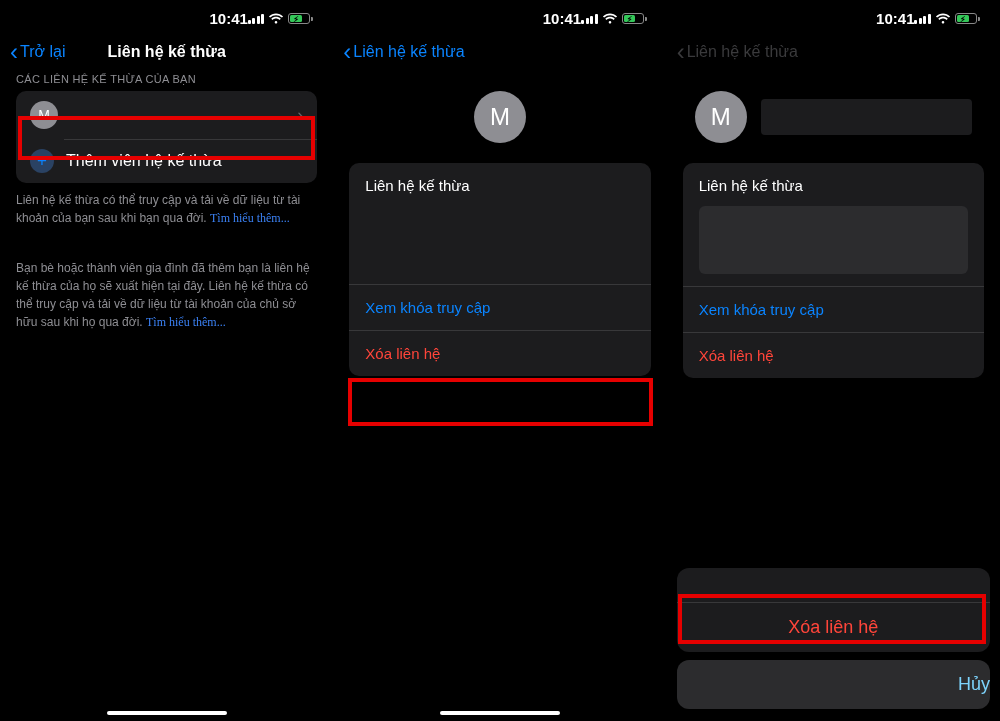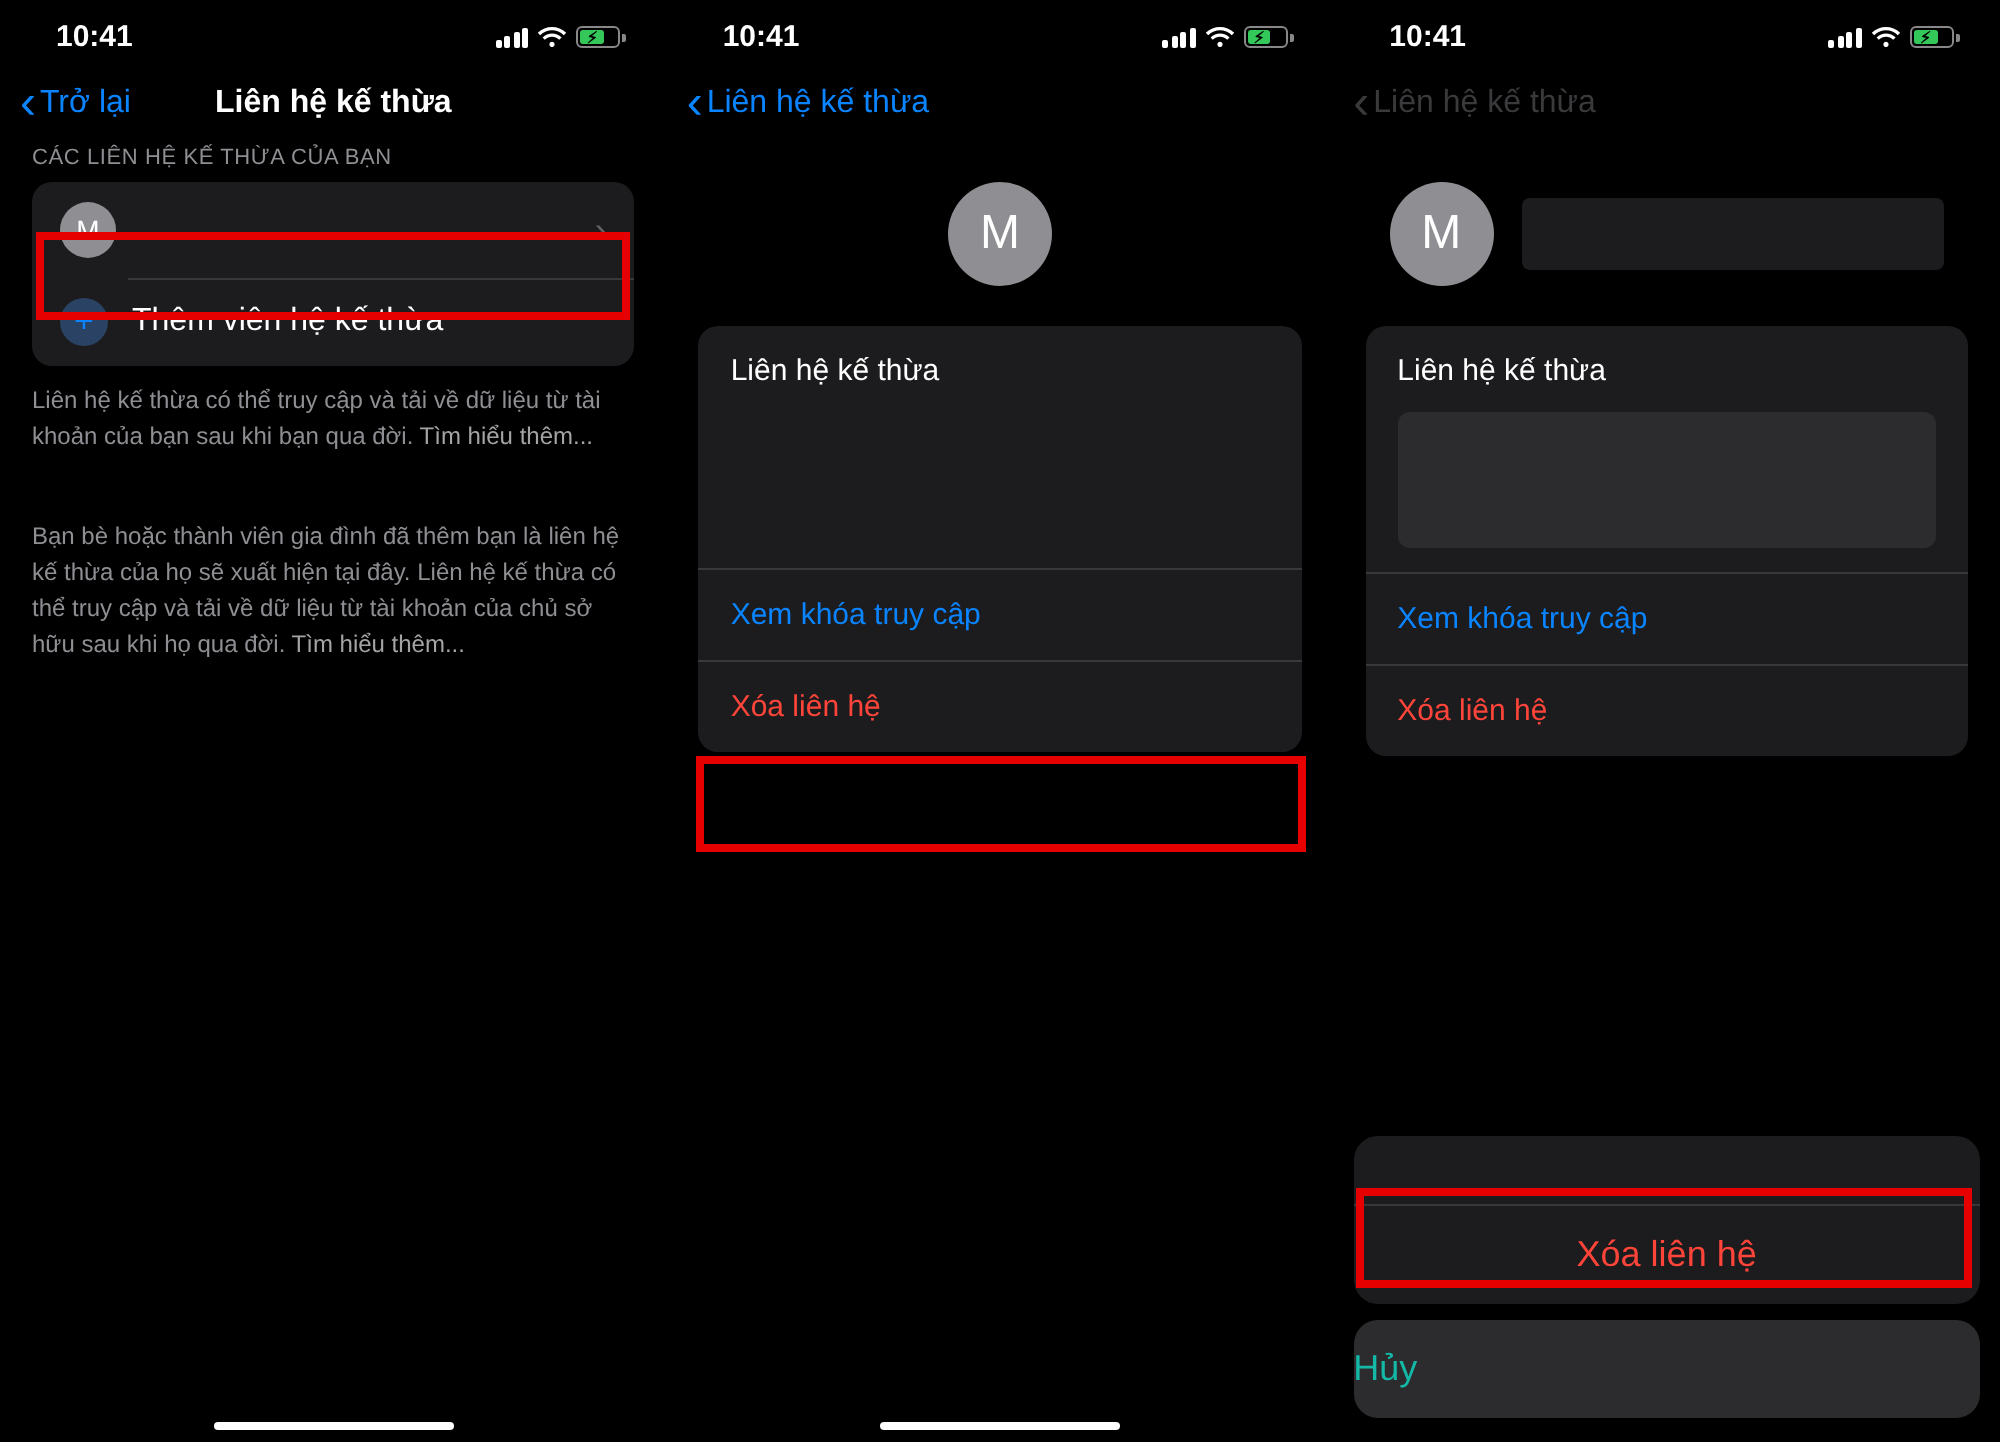--- a/index.html
+++ b/index.html
@@ -14,21 +14,21 @@
   }
   .screen {
     width: 333.33px;
     height: 721px;
     background: #000;
     position: relative;
     flex-shrink: 0;
   }
   .status-bar {
     display: flex;
-    justify-content: space-between;
+    justify-content: flex-end;
     align-items: center;
     padding: 10px 20px 4px 28px;
     font-size: 15px;
     font-weight: 600;
   }
   .status-icons { display: flex; gap: 4px; align-items: center; }
   .signal { display: flex; gap: 1.5px; align-items: flex-end; }
   .bar { width: 3px; background: #fff; border-radius: 1px; }
   .b1{height:4px}.b2{height:6px}.b3{height:8px}.b4{height:10px}
   .wifi-svg { width: 16px; height: 12px; }
@@ -44,41 +44,41 @@
   .dimmed .back, .dimmed .nav-title, .dimmed .chev { color: #3a3a3c; }
   .section { }
   .section-header { font-size: 11px; color: #8e8e93; padding: 0 16px 6px 16px; letter-spacing: 0.3px; }
   .cell-group { background: #1c1c1e; border-radius: 10px; margin: 0 16px; overflow: hidden; }
   .cell { display: flex; align-items: center; padding: 10px 14px; min-height: 44px; font-size: 16px; position: relative; }
   .cell + .cell::before { content: ""; position: absolute; top: 0; left: 48px; right: 0; height: 0.5px; background: #38383a; }
   .avatar-sm { width: 28px; height: 28px; border-radius: 50%; background: #8e8e93; display: flex; align-items: center; justify-content: center; font-size: 14px; color: #fff; margin-right: 10px; }
   .arrow { margin-left: auto; color: #636366; font-size: 18px; }
   .plus { width: 24px; height: 24px; border-radius: 50%; background: #2a4263; display: flex; align-items: center; justify-content: center; color: #0a84ff; font-size: 17px; margin-right: 12px; }
   .footer { font-size: 12px; color: #8e8e93; padding: 8px 16px 0 16px; line-height: 1.5; }
-  .link { color: #a3a3a3; }
+  .link { color: #3b82f6; font-family: Liberation Serif, serif; }
   .contact-header { display: flex; flex-direction: column; align-items: center; padding: 18px 0 20px 0; }
   .contact-header.left { flex-direction: row; align-items: center; padding: 18px 28px 20px 28px; gap: 14px; }
   .avatar-lg { width: 52px; height: 52px; border-radius: 50%; background: #8e8e93; display: flex; align-items: center; justify-content: center; font-size: 24px; color: #fff; flex-shrink: 0; }
   .name-redact { flex: 1; height: 36px; background: #1c1c1e; border-radius: 4px; }
   .card-body { min-height: 74px; }
   .card-body.box { background: #2c2c2e; border-radius: 6px; min-height: 68px; margin-top: 6px; }
   .stack { margin: 0 16px; border-radius: 10px; overflow: hidden; background: #1c1c1e; }
   .stack .row { padding: 14px 16px; font-size: 15px; }
   .stack .row + .row { border-top: 0.5px solid #38383a; }
   .blue { color: #0a84ff; }
   .red { color: #ff453a; }
   .highlight-box { position: absolute; border: 4px solid #e60000; pointer-events: none; z-index: 5; }
   .hb1 { left: 18px; top: 116px; width: 297px; height: 44px; }
   .hb2 { left: 348px; top: 378px; width: 305px; height: 48px; }
   .hb3 { left: 678px; top: 594px; width: 308px; height: 50px; }
   .sheet { position: absolute; left: 10px; right: 10px; bottom: 12px; }
   .sheet-group { background: #1c1c1e; border-radius: 12px; overflow: hidden; margin-bottom: 8px; }
   .sheet-row { text-align: center; padding: 14px 0; font-size: 18px; }
   .sheet-row + .sheet-row { border-top: 0.5px solid #38383a; }
-  .sheet-cancel { background: #2c2c2e; border-radius: 12px; text-align: left; padding: 14px 0; font-size: 18px; color: #14b8a6; font-weight: 500; }
+  .sheet-cancel { background: #2c2c2e; border-radius: 12px; text-align: right; padding: 14px 0; font-size: 18px; color: #7dd3fc; font-weight: 500; }
   .home-ind { position: absolute; bottom: 6px; left: 50%; transform: translateX(-50%); width: 120px; height: 4px; background: #fff; border-radius: 3px; }
 </style>
 </head>
 <body>
 
 <div class="screen">
   <div class="status-bar">
     <span>10:41</span>
     <div class="status-icons">
       <div class="signal">

